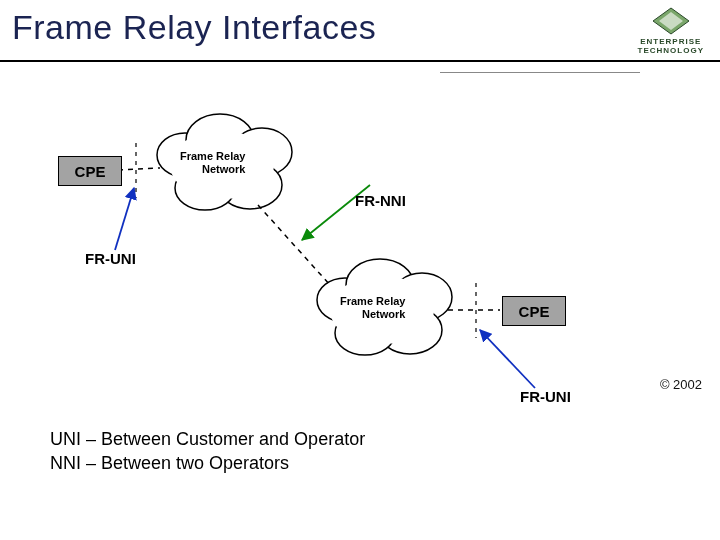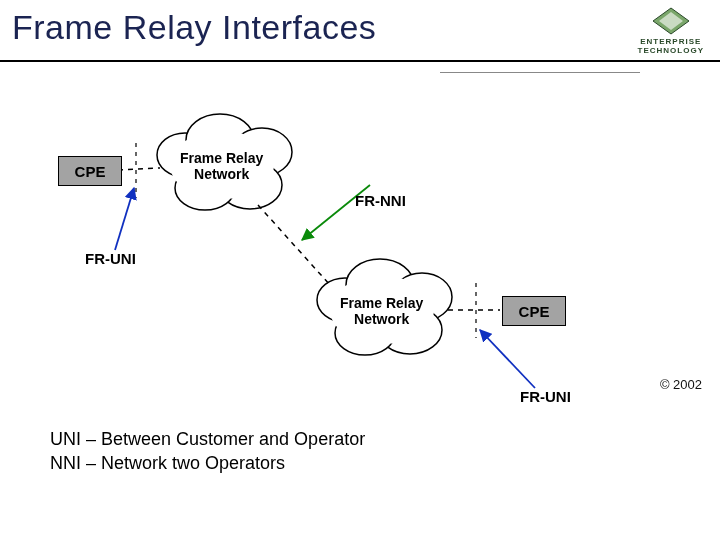--- a/index.html
+++ b/index.html
@@ -69,23 +69,23 @@
   }
   .label {
     position: absolute;
     font-size: 15px;
     font-weight: bold;
     color: #000;
     white-space: nowrap;
   }
   .cloud-text {
     position: absolute;
-    font-size: 14px;
-    font-weight: bold;
-    text-align: center;
+    font-size: 11px;
+    font-weight: bold;
+    text-align: right;
     line-height: 1.15;
     white-space: nowrap;
   }
 
   .legend {
     position: absolute;
     left: 50px;
     top: 427px;
     font-size: 18px;
     font-weight: normal;
@@ -212,21 +212,21 @@
     <span>Frame Relay</span><br>
     <span>Network</span>
   </div>
 
   <div class="label" style="left:355px; top:160px;margin-top:32px;">FR-NNI</div>
   <div class="label" style="left:85px; top:250px;">FR-UNI</div>
   <div class="label" style="left:520px; top:388px;">FR-UNI</div>
 
   <div class="legend">
     <div>UNI – Between Customer and Operator</div>
-    <div>NNI – Network two Operators</div>
+    <div>NNI – Between two Operators</div>
   </div>
 
   <div class="footer">© 2002</div>
 
   <div class="deco">
     <div class="blob2"></div>
     <div class="blob1"></div>
     <div class="grid"></div>
   </div>
 </div>

